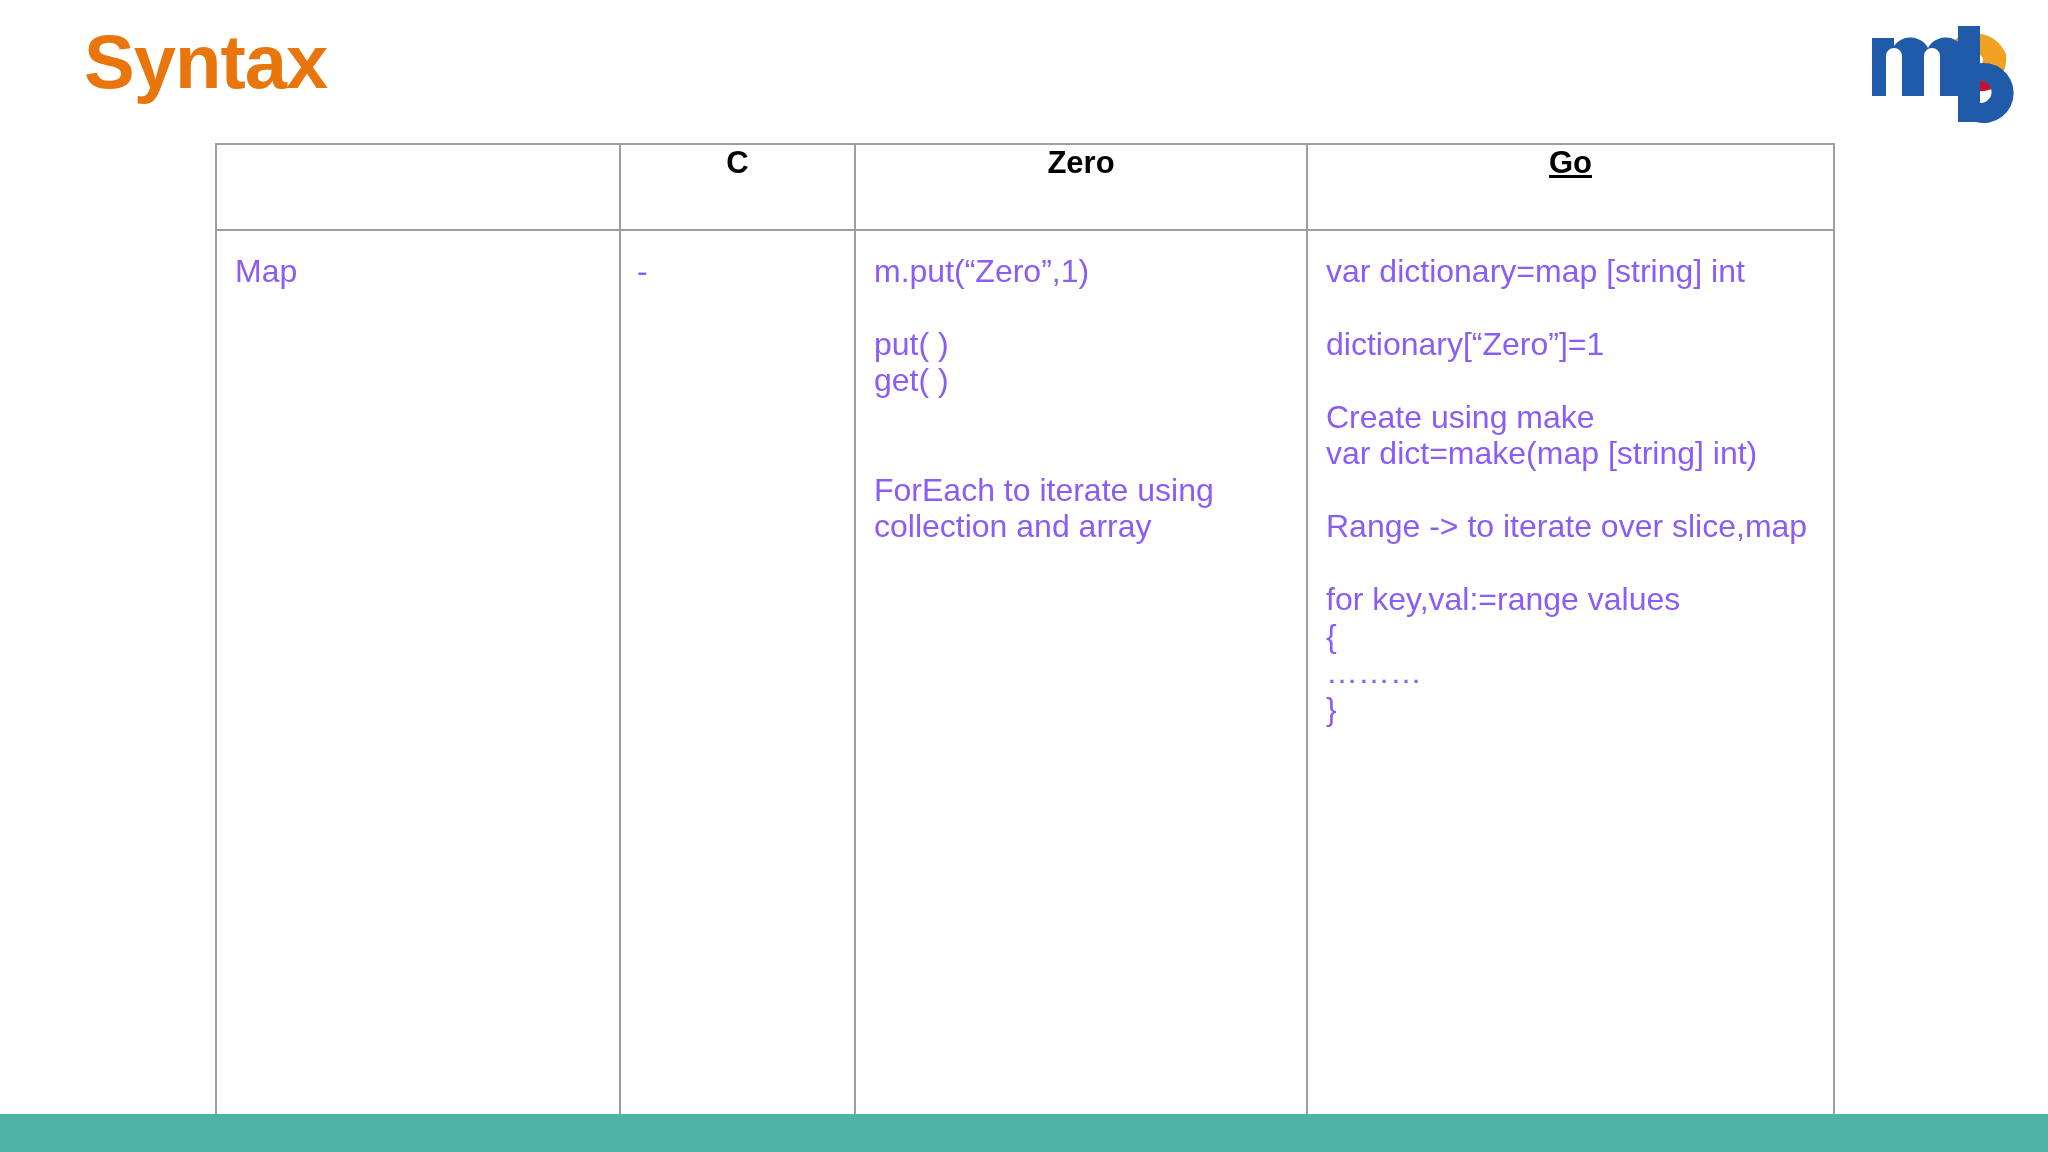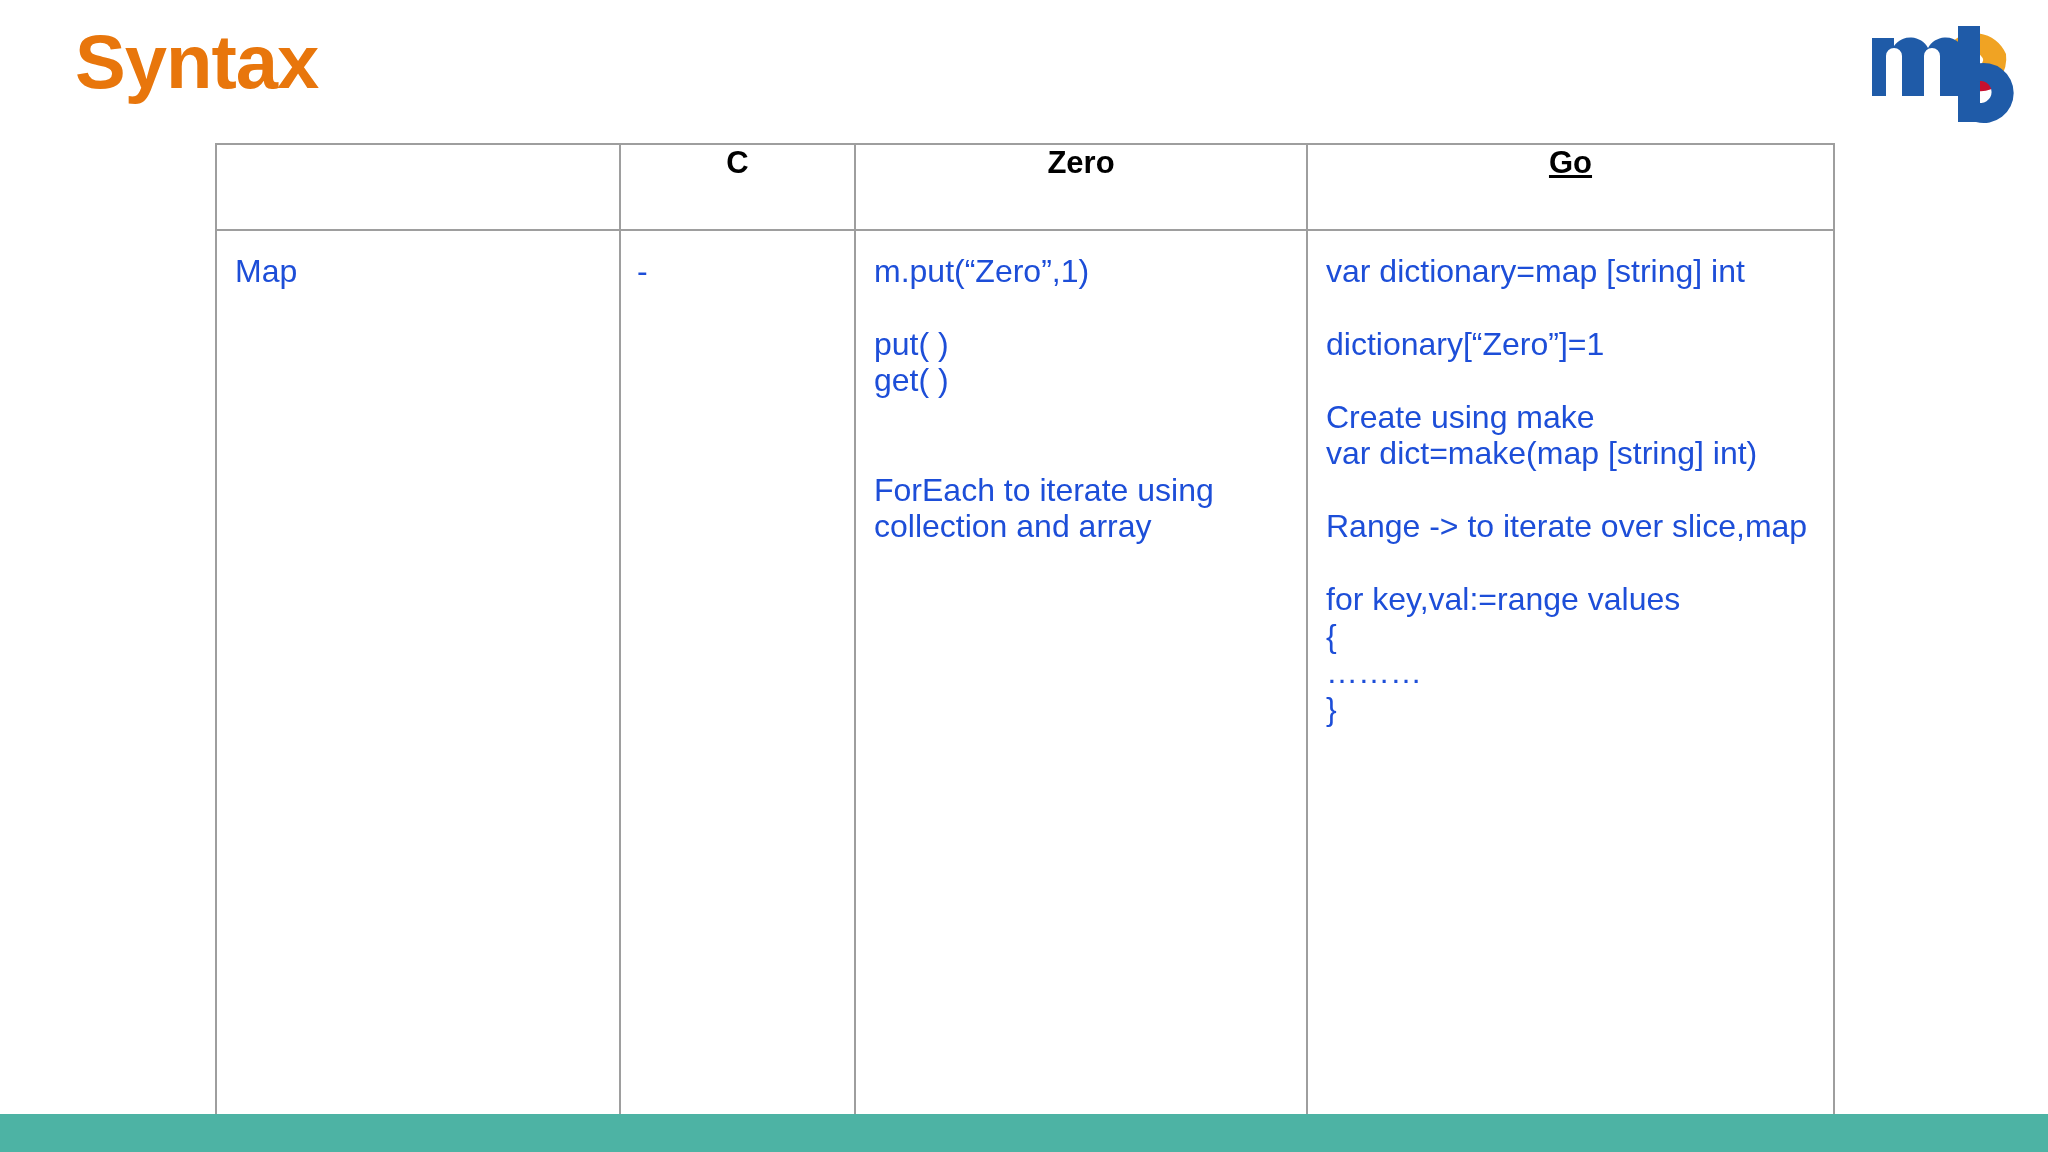--- a/index.html
+++ b/index.html
@@ -11,21 +11,21 @@
     height: 1152px;
     background: #ffffff;
     font-family: "Liberation Sans", sans-serif;
     overflow: hidden;
     position: relative;
   }
 
   
   #slide-title {
     position: absolute;
-    left: 75px;
+    left: 84px;
     top: 24px;
     font-size: 76px;
     font-weight: bold;
     color: #E8760C;
     letter-spacing: -1px;
     line-height: 1;
     white-space: nowrap;
   }
 
   
@@ -64,21 +64,21 @@
     text-align: center;
     vertical-align: middle;
     font-size: 31px;
     font-weight: bold;
     color: #000000;
     font-family: "Liberation Sans", sans-serif;
   }
 
   tbody td {
     font-size: 32px;
-    color: #1d4ed8;
+    color: #8b5cf6;
     line-height: 1.14;
     font-weight: normal;
   }
   .cell-inner {
     padding: 22px 16px 10px 18px;
     white-space: pre-wrap;
   }
   .cell-center-pad { padding: 22px 16px 10px 16px; }
 
   

